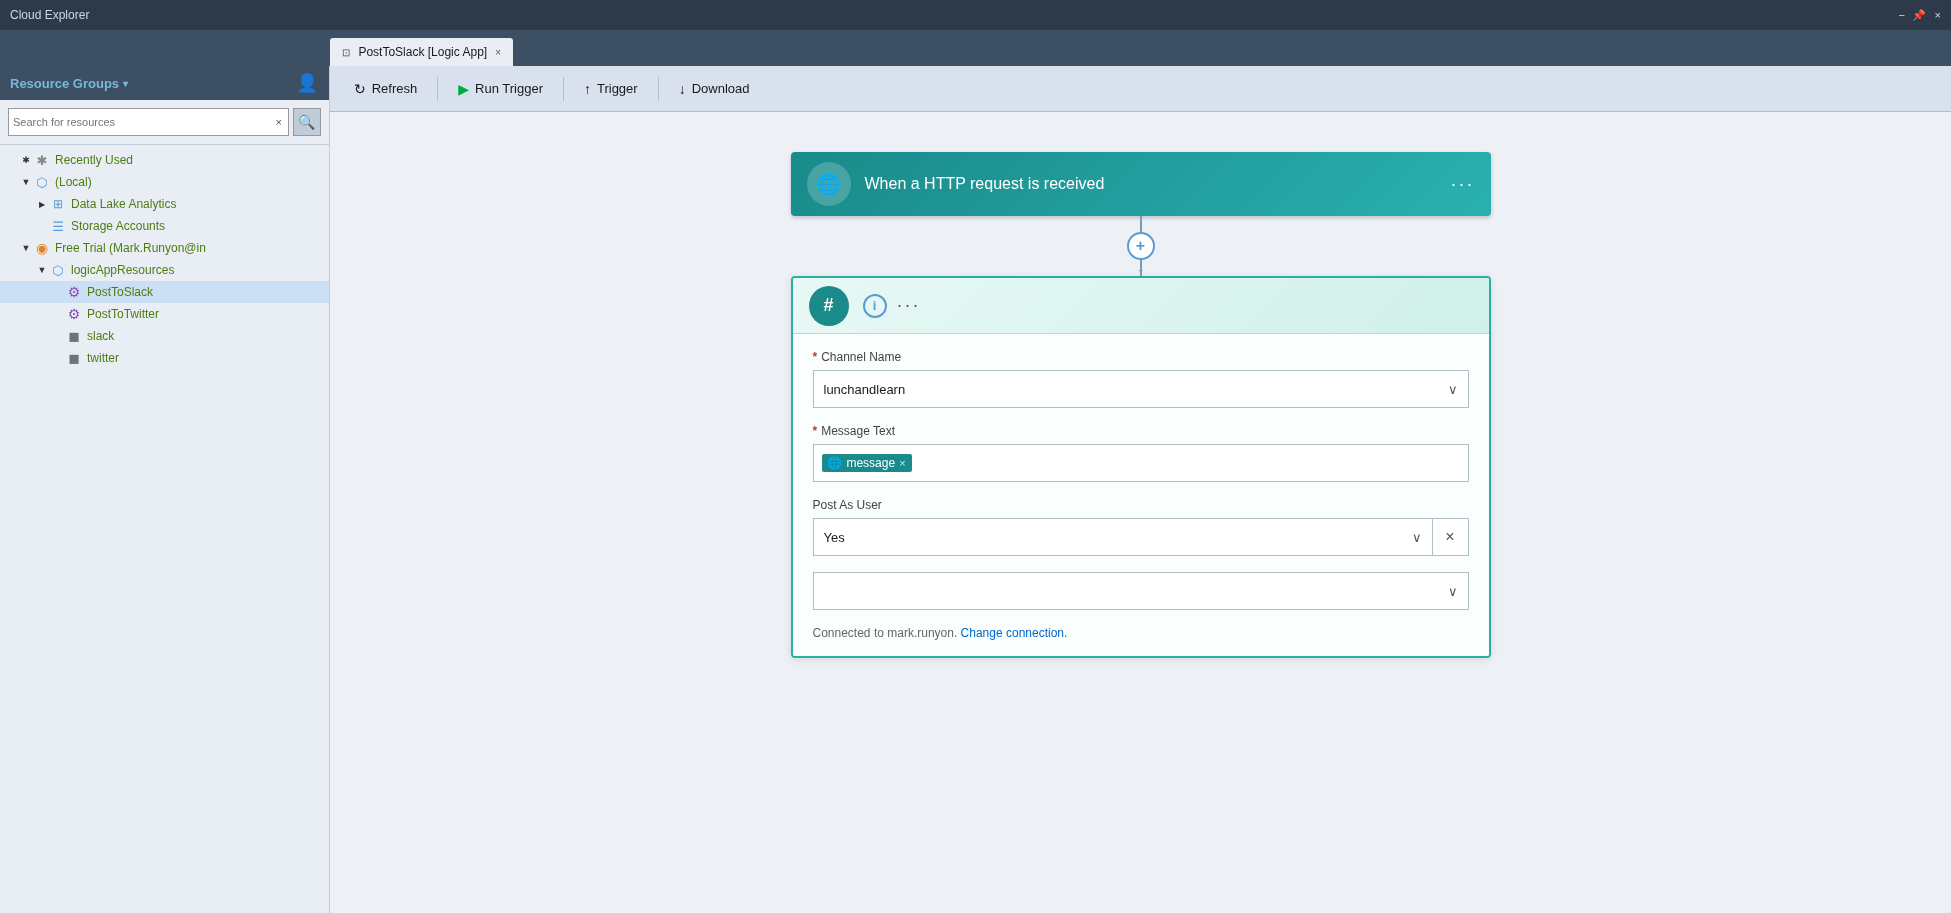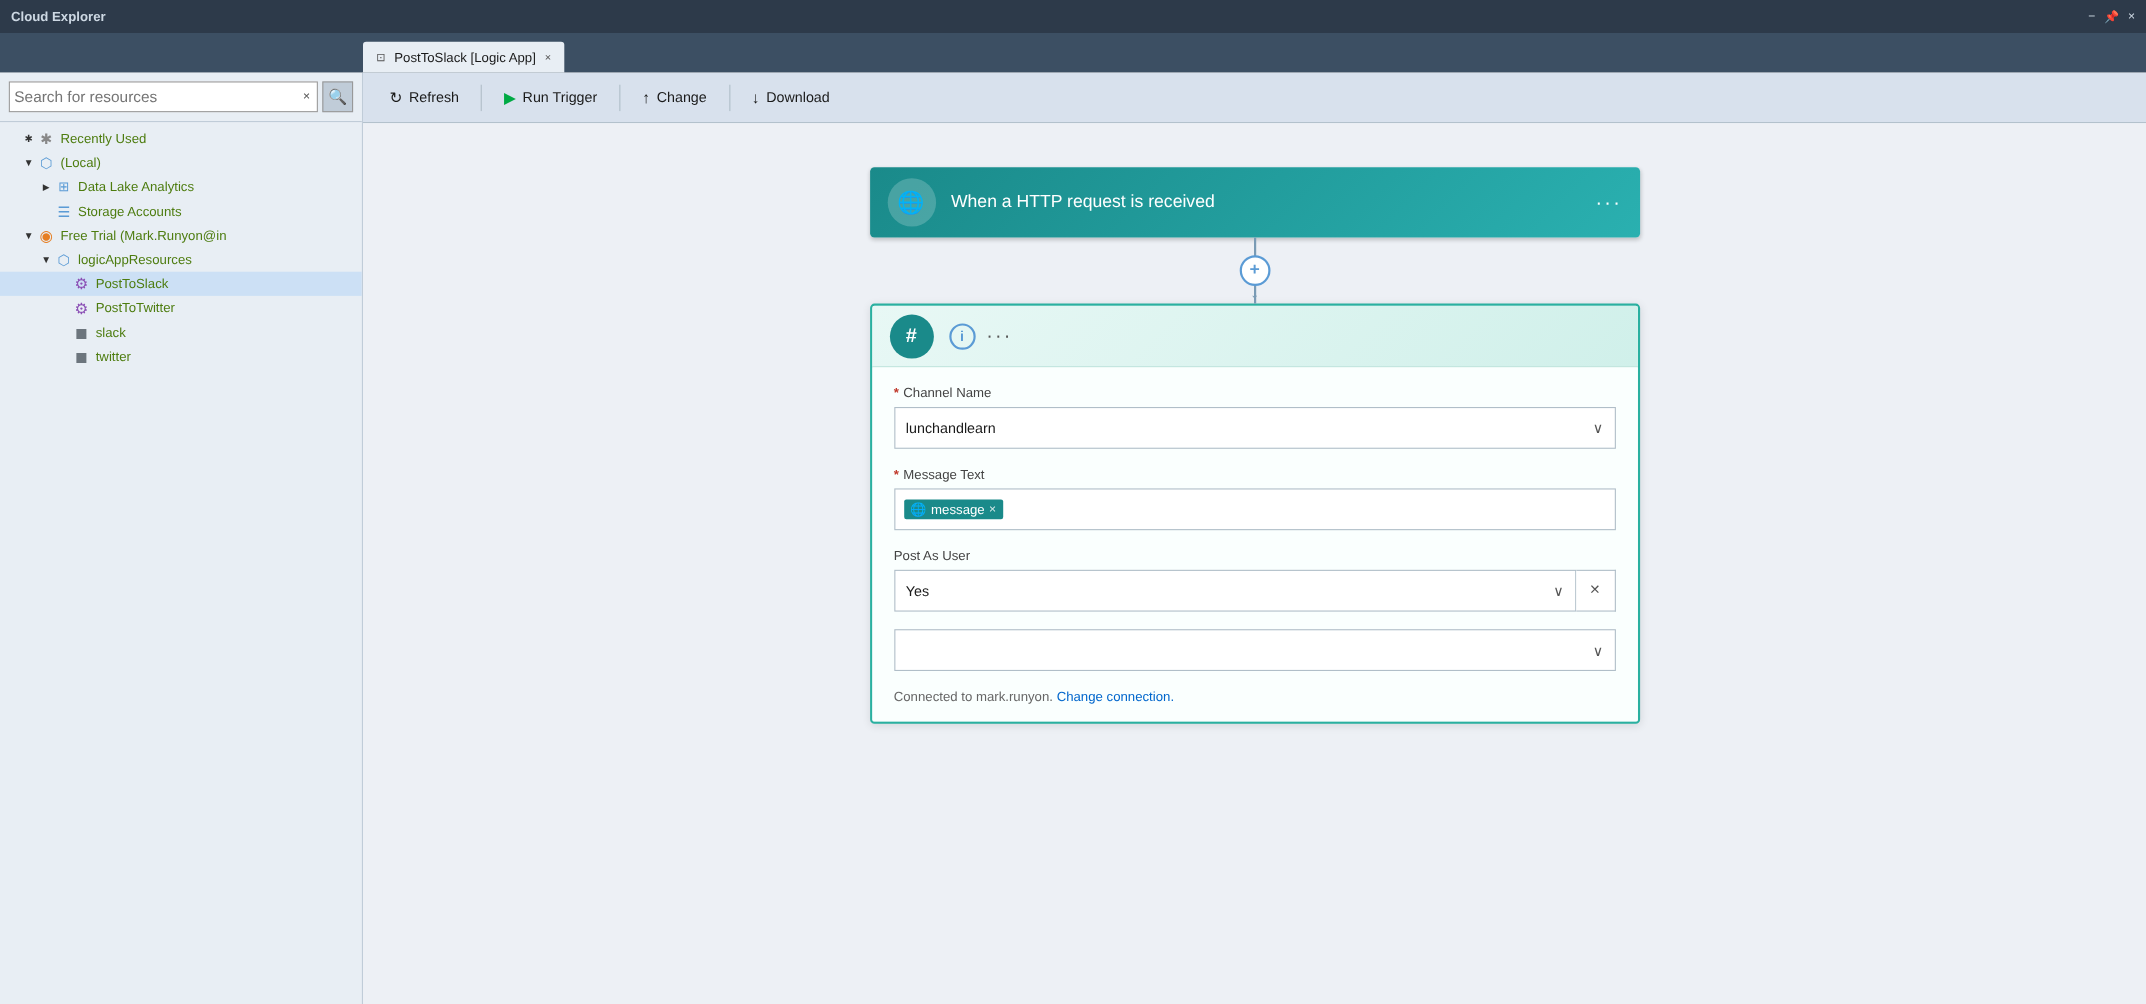--- a/index.html
+++ b/index.html
@@ -9,21 +9,21 @@
     .title-bar {
       background: #2d3a4a;
       color: #cdd8e3;
       height: 30px;
       display: flex;
       align-items: center;
       padding: 0 10px;
       font-size: 12px;
       flex-shrink: 0;
     }
-    .title-bar-text { font-weight: 700; margin-right: 10px; }
+    .title-bar-text { font-weight: 400; margin-right: 10px; }
     .title-bar-icons { margin-left: auto; display: flex; gap: 8px; }
     .title-bar-icon { color: #cdd8e3; cursor: pointer; font-size: 11px; }
 
     
     .tab-bar {
       background: #3c4f63;
       height: 36px;
       display: flex;
       align-items: flex-end;
       padding: 0 0 0 330px;
@@ -96,21 +96,21 @@
       background: white;
       display: flex;
       align-items: center;
       padding: 0 4px;
       height: 28px;
     }
     .search-input {
       border: none;
       outline: none;
       flex: 1;
-      font-size: 14px;
+      font-size: 11px;
       color: #555;
     }
     .search-clear { color: #555; cursor: pointer; font-size: 11px; margin-right: 2px; }
     .search-btn {
       background: #c0ccd8;
       border: 1px solid #999;
       width: 28px;
       height: 28px;
       cursor: pointer;
       display: flex;
@@ -446,20 +446,27 @@
     <span style="font-size:10px; color:#555;">⊡</span>
     <span>PostToSlack [Logic App]</span>
     <span class="tab-close">×</span>
   </div>
 </div>
 
 <div class="main-layout">
 
   <div class="sidebar">
 
+    <div class="sidebar-header">
+      <button class="resource-groups-btn">
+        <span>Resource Groups</span>
+        <span class="chevron">▾</span>
+      </button>
+      <span class="sidebar-header-user" style="font-size:18px;">👤</span>
+    </div>
 
     <div class="sidebar-search">
       <div class="search-input-wrap">
         <input class="search-input" type="text" placeholder="Search for resources" style="">
         <span class="search-clear">×</span>
       </div>
       <button class="search-btn">
         <span>🔍</span>
       </button>
     </div>
@@ -538,21 +545,21 @@
         <span>Refresh</span>
       </button>
       <div class="toolbar-separator"></div>
       <button class="toolbar-btn">
         <span class="btn-icon" style="color:#00aa44;">▶</span>
         <span>Run Trigger</span>
       </button>
       <div class="toolbar-separator"></div>
       <button class="toolbar-btn">
         <span class="btn-icon">↑</span>
-        <span>Change</span>
+        <span>Trigger</span>
       </button>
       <div class="toolbar-separator"></div>
       <button class="toolbar-btn">
         <span class="btn-icon">↓</span>
         <span>Download</span>
       </button>
     </div>
 
     <div class="canvas">
       <div class="workflow-container">

